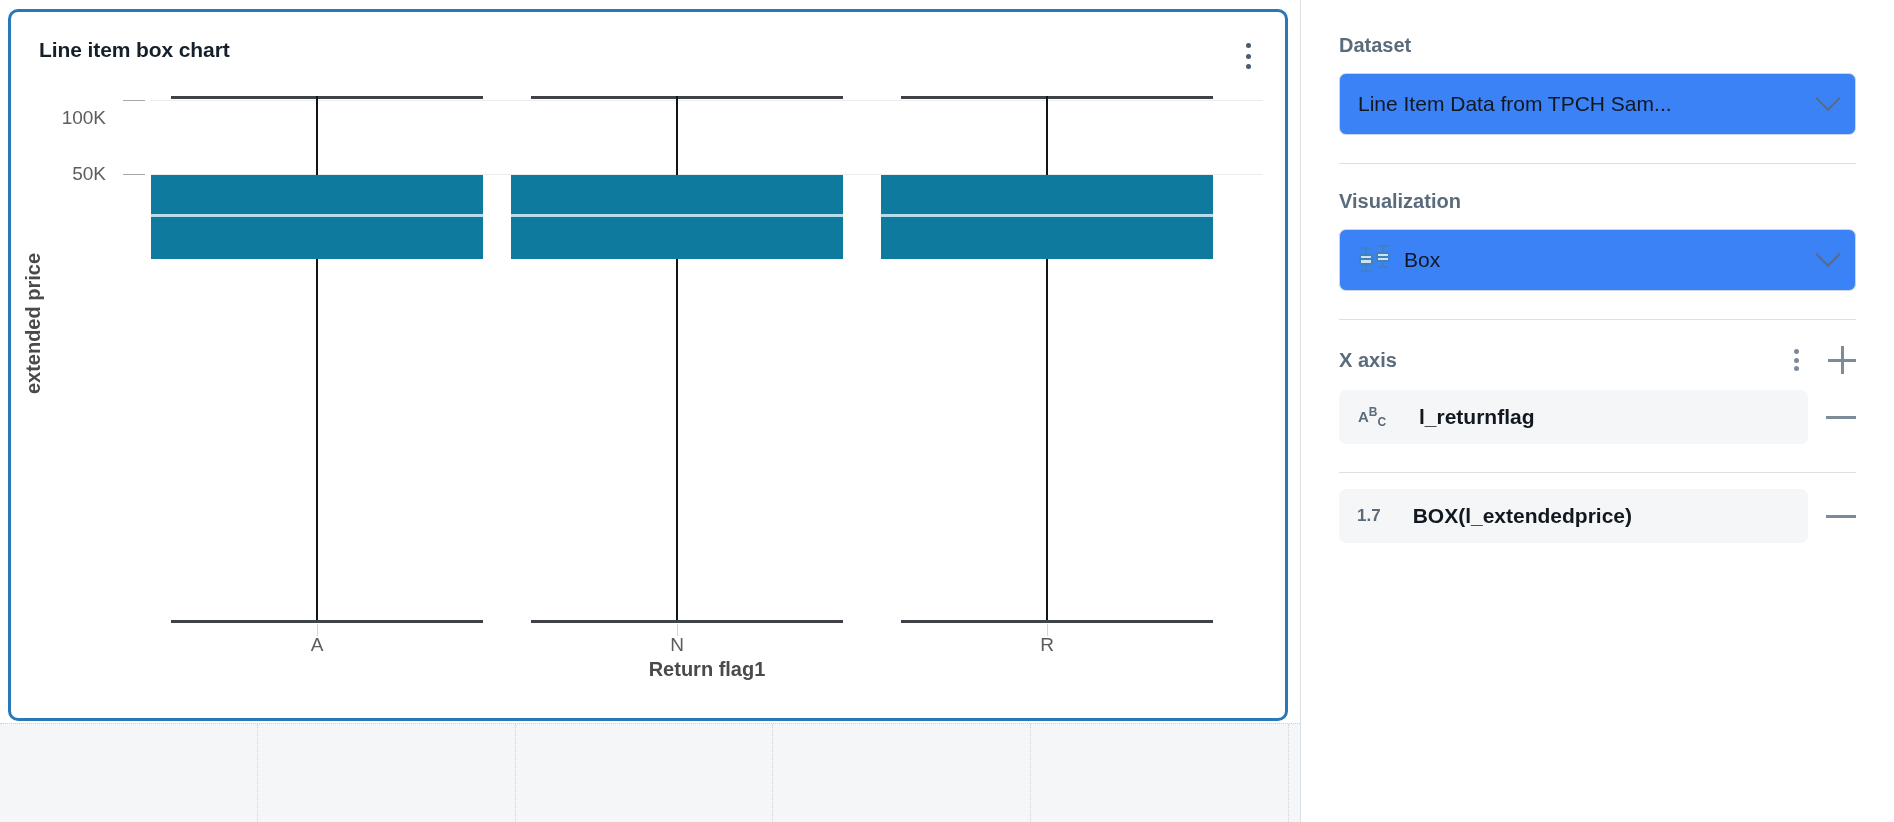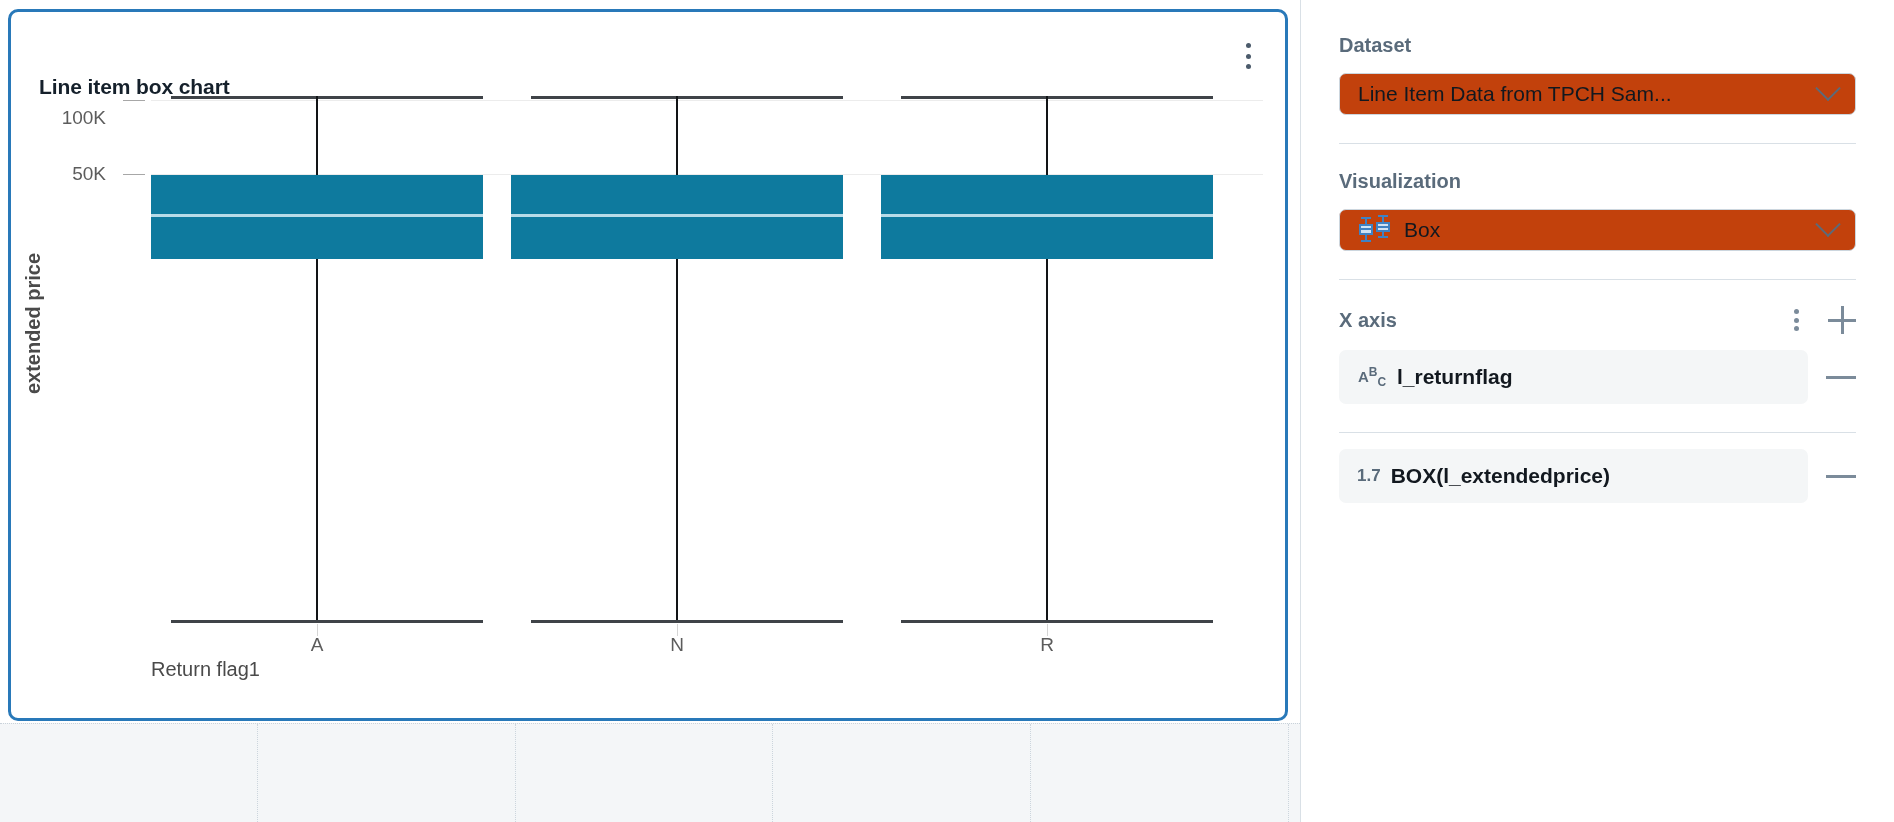--- a/index.html
+++ b/index.html
@@ -42,21 +42,20 @@
     border-radius: 10px;
     overflow: hidden;
   }
   .card-title {
     position: absolute;
     left: 28px; top: 26px;
     font-size: 21px;
     font-weight: bold;
     color: #15202b;
     letter-spacing: -0.1px;
-    margin-top: 37px;
   }
   .kebab {
     position: absolute;
     right: 28px; top: 31px;
     width: 18px; height: 26px;
     display: flex; flex-direction: column;
     align-items: center; justify-content: space-between;
     cursor: pointer;
   }
   .kebab span {
@@ -90,21 +89,22 @@
     width: 260px;
     text-align: center;
     font-size: 20px; font-weight: bold; color: #4a4a4a;
     transform: rotate(-90deg);
     transform-origin: center center;
   }
   .xlabel {
     position: absolute;
     left: 140px; width: 1112px;
     top: 646px;
-    font-size: 20px; font-weight: normal; color: #4a4a4a;
+    text-align: center;
+    font-size: 20px; font-weight: bold; color: #4a4a4a;
   }
 
   
   .boxgroup { position: absolute; top: 0; height: 712px; }
   .whisker-cap {
     position: absolute; height: 3px; background: #3f4348;
   }
   .whisker-line {
     position: absolute; width: 2px; background: #121416;
   }
@@ -151,26 +151,26 @@
     position: relative; width: 28px; height: 28px; cursor: pointer;
   }
   .hdr-plus::before, .hdr-plus::after {
     content:""; position:absolute; background:#7b8b9a;
   }
   .hdr-plus::before { left:0; top:13px; width:28px; height:3px; }
   .hdr-plus::after  { top:0; left:13px; height:28px; width:3px; }
 
   .select {
     margin-top: 16px;
-    height: 42px;
+    height: 62px;
     border: 1px solid #ccd6de;
     border-radius: 7px;
     display: flex; align-items: center;
     padding: 0 18px;
-    background: #c2410c;
+    background: #3b82f6;
     cursor: pointer;
     position: relative;
   }
   .select-text {
     font-size: 21px; color: #12181f;
     white-space: nowrap; overflow: hidden; text-overflow: ellipsis;
     flex: 1;
   }
   .chev {
     width: 18px; height: 18px;
@@ -211,21 +211,21 @@
     display: flex; align-items: center;
     margin-top: 16px; gap: 18px;
   }
   .chip {
     flex: 1;
     height: 54px;
     background: #f4f6f7;
     border-radius: 7px;
     display: flex; align-items: center;
     padding: 0 18px;
-    gap: 10px;
+    gap: 32px;
     cursor: pointer;
   }
   .chip-icon {
     font-size: 15px; color: #5a6b7b; font-weight: bold;
     flex: none; width: 30px; text-align: center;
     line-height: 1;
   }
   .chip-icon .sup { font-size: 12px; vertical-align: super; }
   .chip-icon .sub { font-size: 12px; vertical-align: sub; }
   .chip-num { font-size: 17px; color: #5a6b7b; font-weight: bold; }

